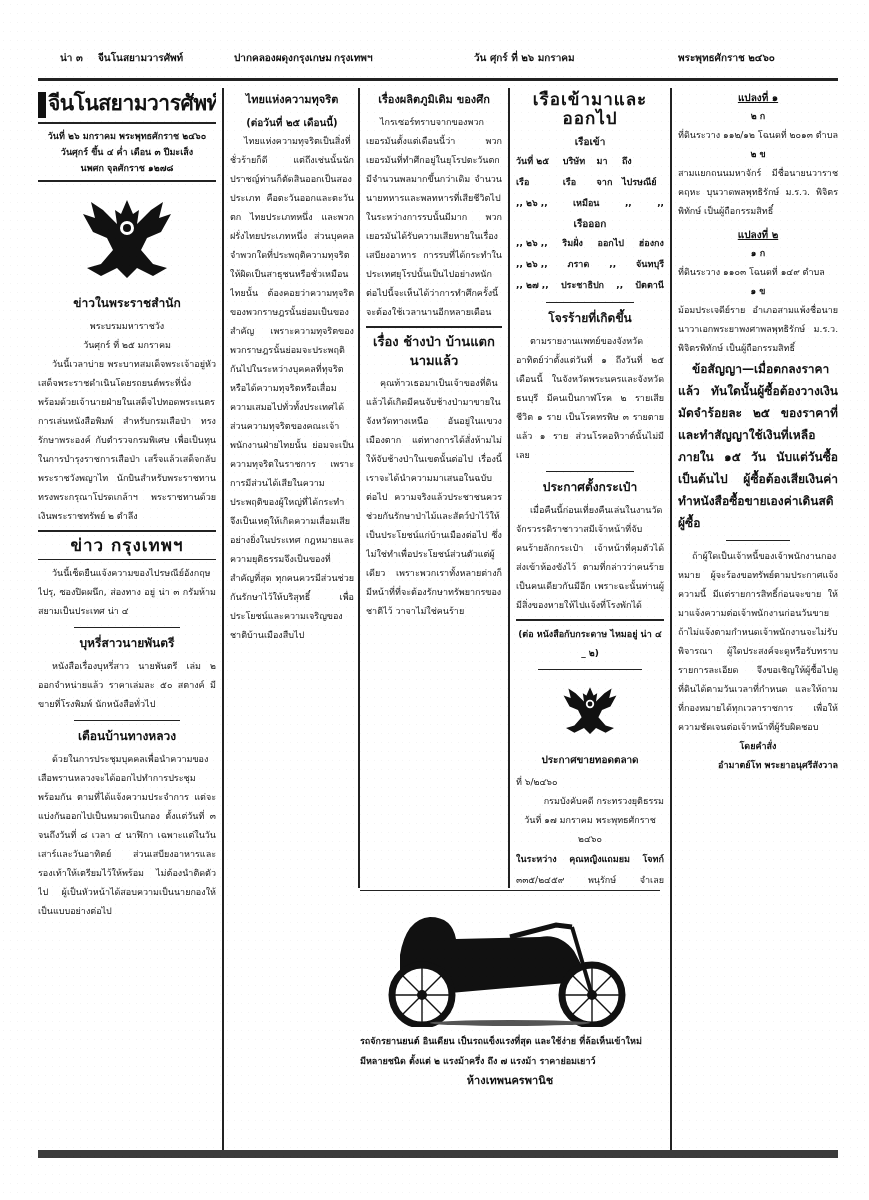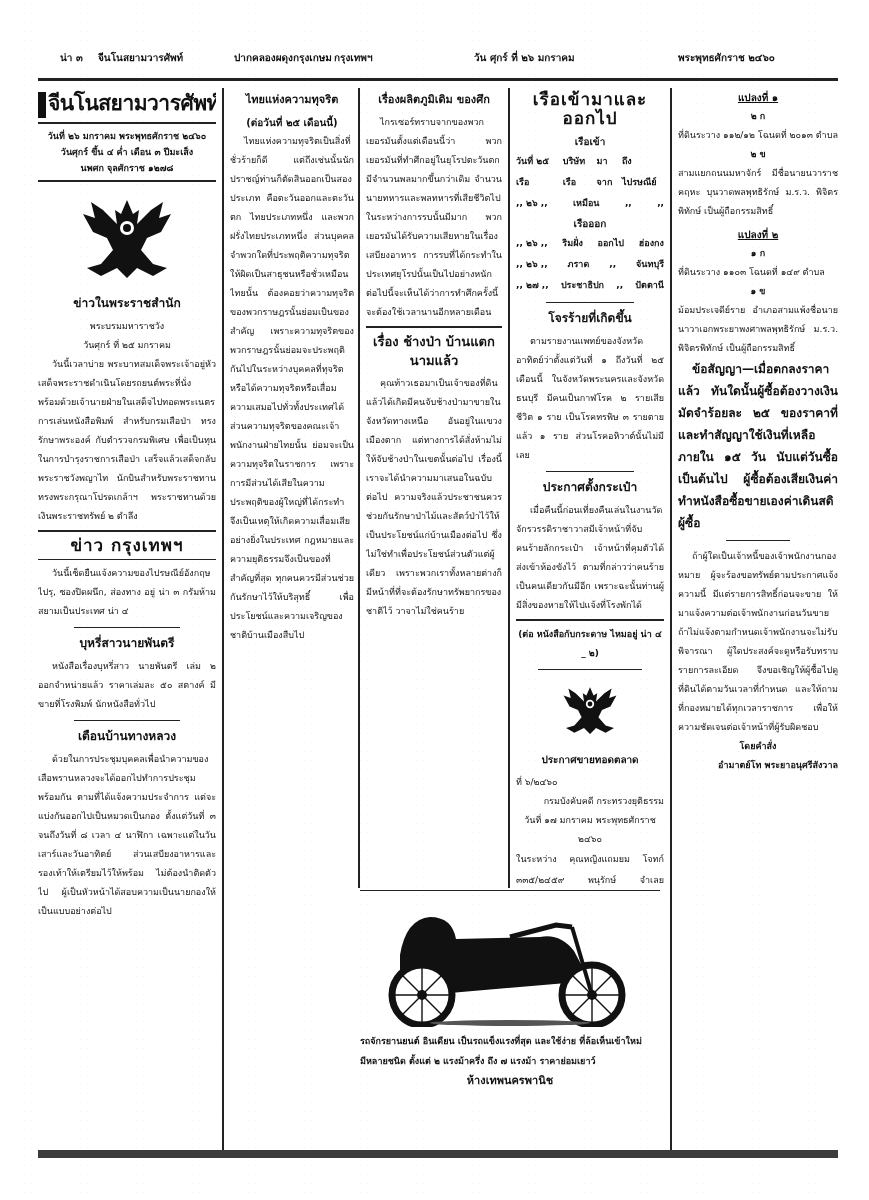--- a/index.html
+++ b/index.html
@@ -143,21 +143,21 @@
     <div class="hr thin" style="width:70%; margin:6px auto;"></div>
     <svg class="garuda" width="72" height="60" viewBox="0 0 120 92">
       <path d="M60 8 L66 22 L72 18 L70 32 L84 18 L96 10 L92 26 L104 22 L94 40 L80 46 L74 58 L86 72 L100 76 L86 84 L70 76 L60 86 L50 76 L34 84 L20 76 L34 72 L46 58 L40 46 L26 40 L16 22 L28 26 L24 10 L36 18 L50 32 L48 18 L54 22 Z" fill="#111"></path>
       <circle cx="60" cy="36" r="7" fill="#fff"></circle>
       <circle cx="60" cy="36" r="4" fill="#111"></circle>
     </svg>
     <div class="heading" style="font-size:10px;">ประกาศขายทอดตลาด</div>
     <div>ที่ ๖/๒๔๖๐</div>
     <div class="right">กรมบังคับคดี กระทรวงยุติธรรม</div>
     <div class="center">วันที่ ๑๗ มกราคม พระพุทธศักราช ๒๔๖๐</div>
-    <div class="ship-row" style="font-weight:normal;">
+    <div class="ship-row" style="font-weight:bold;">
       <span>ในระหว่าง</span>
       <span>คุณหญิงแถมยม</span>
       <span>โจทก์</span>
     </div>
     <div class="ship-row" style="font-weight:normal;">
       <span>๓๓๕/๒๔๕๙</span>
       <span>พนุรักษ์</span>
       <span>จำเลย</span>
     </div>
 

